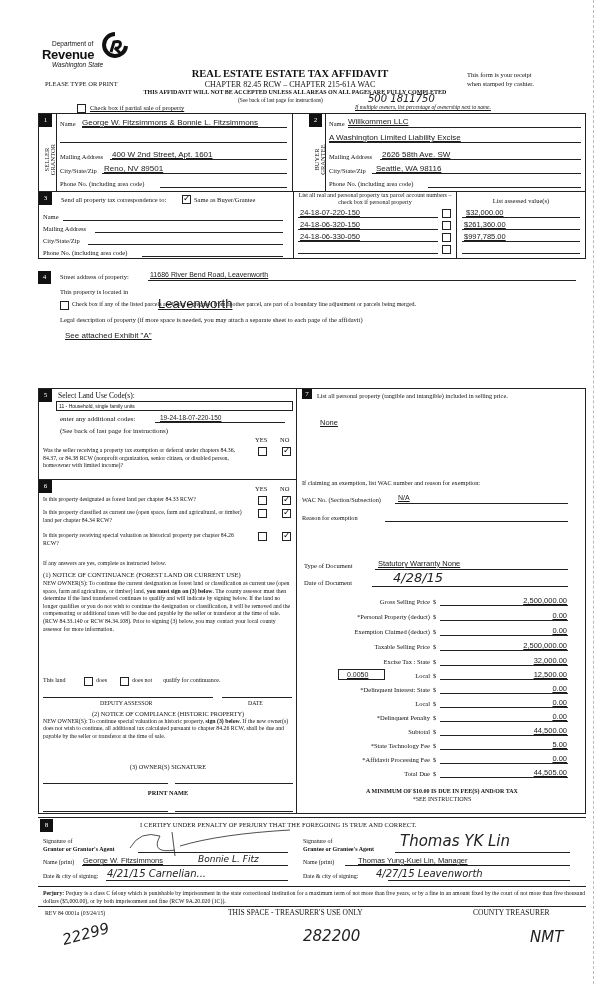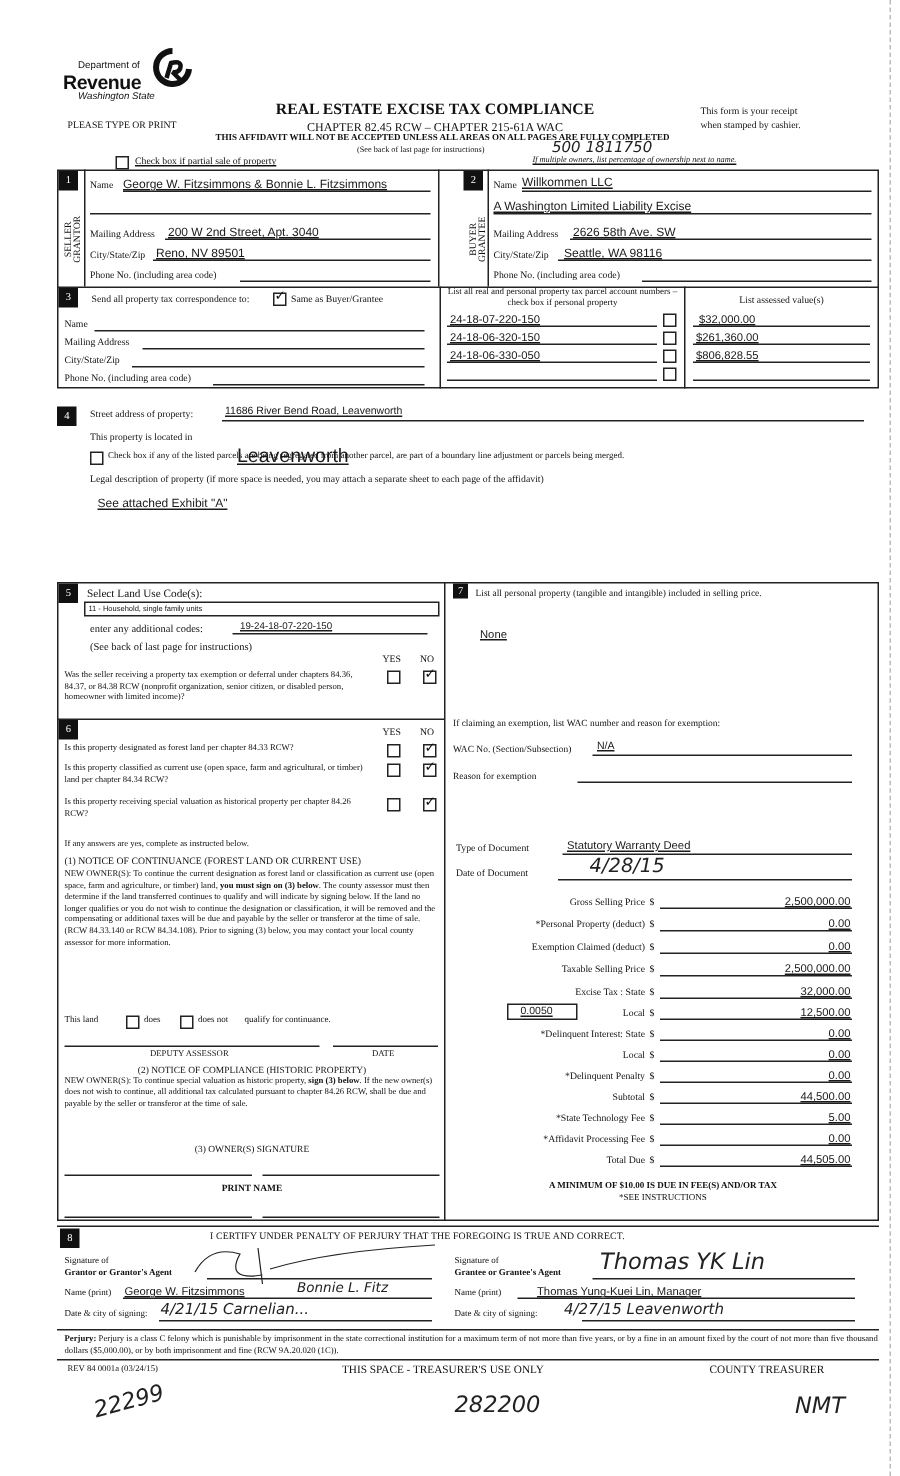--- a/index.html
+++ b/index.html
@@ -30,21 +30,21 @@
   <div class="abs sans" style="left:12px;top:10px;font-size:6.5px;">Department of</div>
   <div class="abs sans" style="left:2px;top:17px;font-size:13px;font-weight:bold;letter-spacing:-0.3px;">Revenue</div>
   <div class="abs sans" style="left:12px;top:31px;font-size:6.5px;font-style:italic;">Washington State</div>
   <svg class="abs" style="left:62px;top:2px;" width="26" height="26" viewBox="0 0 26 26">
     <path d="M13 2 A11 11 0 1 0 24 14" fill="none" stroke="#111" stroke-width="4"></path>
     <path d="M9 20 L12 10 Q20 8 18 14 Q16 17 13 16 L19 22" fill="none" stroke="#111" stroke-width="3"></path>
   </svg>
 </div>
 
 <div class="abs" style="left:45px;top:80px;font-size:6.5px;">PLEASE TYPE OR PRINT</div>
-<div class="abs center" style="left:150px;top:68px;width:280px;font-size:10.5px;font-weight:bold;">REAL ESTATE EXCISE TAX COMPLIANCE</div>
+<div class="abs center" style="left:150px;top:68px;width:280px;font-size:10.5px;font-weight:bold;">REAL ESTATE ESTATE TAX AFFIDAVIT</div>
 <div class="abs center" style="left:150px;top:80px;width:280px;font-size:8px;">CHAPTER 82.45 RCW – CHAPTER 215-61A WAC</div>
 <div class="abs center" style="left:95px;top:89px;width:400px;font-size:6px;font-weight:bold;">THIS AFFIDAVIT WILL NOT BE ACCEPTED UNLESS ALL AREAS ON ALL PAGES ARE FULLY COMPLETED</div>
 <div class="abs" style="left:238px;top:97px;font-size:5.5px;">(See back of last page for instructions)</div>
 <div class="abs" style="left:467px;top:71px;font-size:6.5px;">This form is your receipt</div>
 <div class="abs" style="left:467px;top:80px;font-size:6.5px;">when stamped by cashier.</div>
 <div class="abs hand" style="left:368px;top:93px;font-size:10px;">500 1811750</div>
 
 <div class="box" style="left:77px;top:104px;"></div>
 <div class="abs" style="left:90px;top:104px;font-size:6.5px;text-decoration:underline;">Check box if partial sale of property</div>
 <div class="abs" style="left:355px;top:104px;font-size:5.5px;font-style:italic;text-decoration:underline;">If multiple owners, list percentage of ownership next to name.</div>
@@ -59,21 +59,21 @@
   <div style="position:absolute;left:-12px;top:26px;transform:rotate(-90deg);width:50px;font-size:6.5px;">GRANTOR</div>
 </div>
 <div class="vline" style="left:56px;top:113px;height:78px;"></div>
 
 <div class="abs lbl" style="left:60px;top:120px;">Name</div>
 <div class="abs typed" style="left:82px;top:118px;font-size:8px;">George W. Fitzsimmons &amp; Bonnie L. Fitzsimmons</div>
 <div class="line" style="left:82px;top:127px;width:205px;"></div>
 <div class="line" style="left:60px;top:142px;width:227px;"></div>
 
 <div class="abs lbl" style="left:60px;top:153px;">Mailing Address</div>
-<div class="abs typed" style="left:112px;top:150px;font-size:8px;">200 W 2nd Street, Apt. 3040</div>
+<div class="abs typed" style="left:112px;top:150px;font-size:8px;">400 W 2nd Street, Apt. 1601</div>
 <div class="line" style="left:110px;top:159px;width:177px;"></div>
 
 <div class="abs lbl" style="left:60px;top:167px;">City/State/Zip</div>
 <div class="abs typed" style="left:104px;top:164px;font-size:8px;">Reno, NV  89501</div>
 <div class="line" style="left:102px;top:173px;width:185px;"></div>
 
 <div class="abs lbl" style="left:60px;top:180px;">Phone No. (including area code)</div>
 <div class="line" style="left:160px;top:187px;width:127px;"></div>
 
 <div class="secnum" style="left:309px;top:114px;">2</div>
@@ -128,21 +128,21 @@
 
   <div class="abs typed" style="left:300px;top:220px;font-size:7.5px;">24-18-06-320-150</div>
   <div class="line" style="left:298px;top:229px;width:140px;"></div>
   <div class="box" style="left:442px;top:221px;"></div>
   <div class="abs typed" style="left:464px;top:220px;font-size:7.5px;">$261,360.00</div>
   <div class="line" style="left:462px;top:229px;width:118px;"></div>
 
   <div class="abs typed" style="left:300px;top:232px;font-size:7.5px;">24-18-06-330-050</div>
   <div class="line" style="left:298px;top:241px;width:140px;"></div>
   <div class="box" style="left:442px;top:233px;"></div>
-  <div class="abs typed" style="left:464px;top:232px;font-size:7.5px;">$806,828.55</div>
+  <div class="abs typed" style="left:464px;top:232px;font-size:7.5px;">$997,785.00</div>
   <div class="line" style="left:462px;top:241px;width:118px;"></div>
 
   <div class="line" style="left:298px;top:253px;width:140px;"></div>
   <div class="box" style="left:442px;top:245px;"></div>
   <div class="line" style="left:462px;top:253px;width:118px;"></div>
 </div>
 
 <div class="secnum" style="left:38px;top:271px;">4</div>
 <div class="abs lbl" style="left:60px;top:273px;">Street address of property:</div>
 <div class="abs typed" style="left:150px;top:271px;font-size:7px;">11686 River Bend Road, Leavenworth</div>
@@ -228,21 +228,21 @@
 <div class="abs typed" style="left:320px;top:418px;font-size:7.5px;">None</div>
 
 <div class="abs" style="left:302px;top:479px;font-size:6.3px;">If claiming an exemption, list WAC number and reason for exemption:</div>
 <div class="abs" style="left:302px;top:496px;font-size:6.3px;">WAC No. (Section/Subsection)</div>
 <div class="abs typed" style="left:398px;top:494px;font-size:7px;">N/A</div>
 <div class="line" style="left:395px;top:503px;width:173px;"></div>
 <div class="abs" style="left:302px;top:514px;font-size:6.3px;">Reason for exemption</div>
 <div class="line" style="left:385px;top:521px;width:183px;"></div>
 
 <div class="abs" style="left:304px;top:562px;font-size:6.5px;">Type of Document</div>
-<div class="abs typed" style="left:378px;top:559px;font-size:7.5px;">Statutory Warranty Deed</div>
+<div class="abs typed" style="left:378px;top:559px;font-size:7.5px;">Statutory Warranty None</div>
 <div class="line" style="left:375px;top:569px;width:193px;"></div>
 <div class="abs" style="left:304px;top:579px;font-size:6.5px;">Date of Document</div>
 <div class="abs hand" style="left:393px;top:570px;font-size:13px;">4/28/15</div>
 <div class="line" style="left:372px;top:586px;width:196px;"></div>
 
 <div>
   <div class="abs right" style="left:330px;top:598px;width:100px;font-size:6.5px;">Gross Selling Price</div>
   <div class="abs" style="left:433px;top:598px;font-size:6.5px;">$</div>
   <div class="abs typed right" style="left:440px;top:596px;width:127px;font-size:7.5px;">2,500,000.00</div>
   <div class="line" style="left:440px;top:605px;width:128px;"></div>

